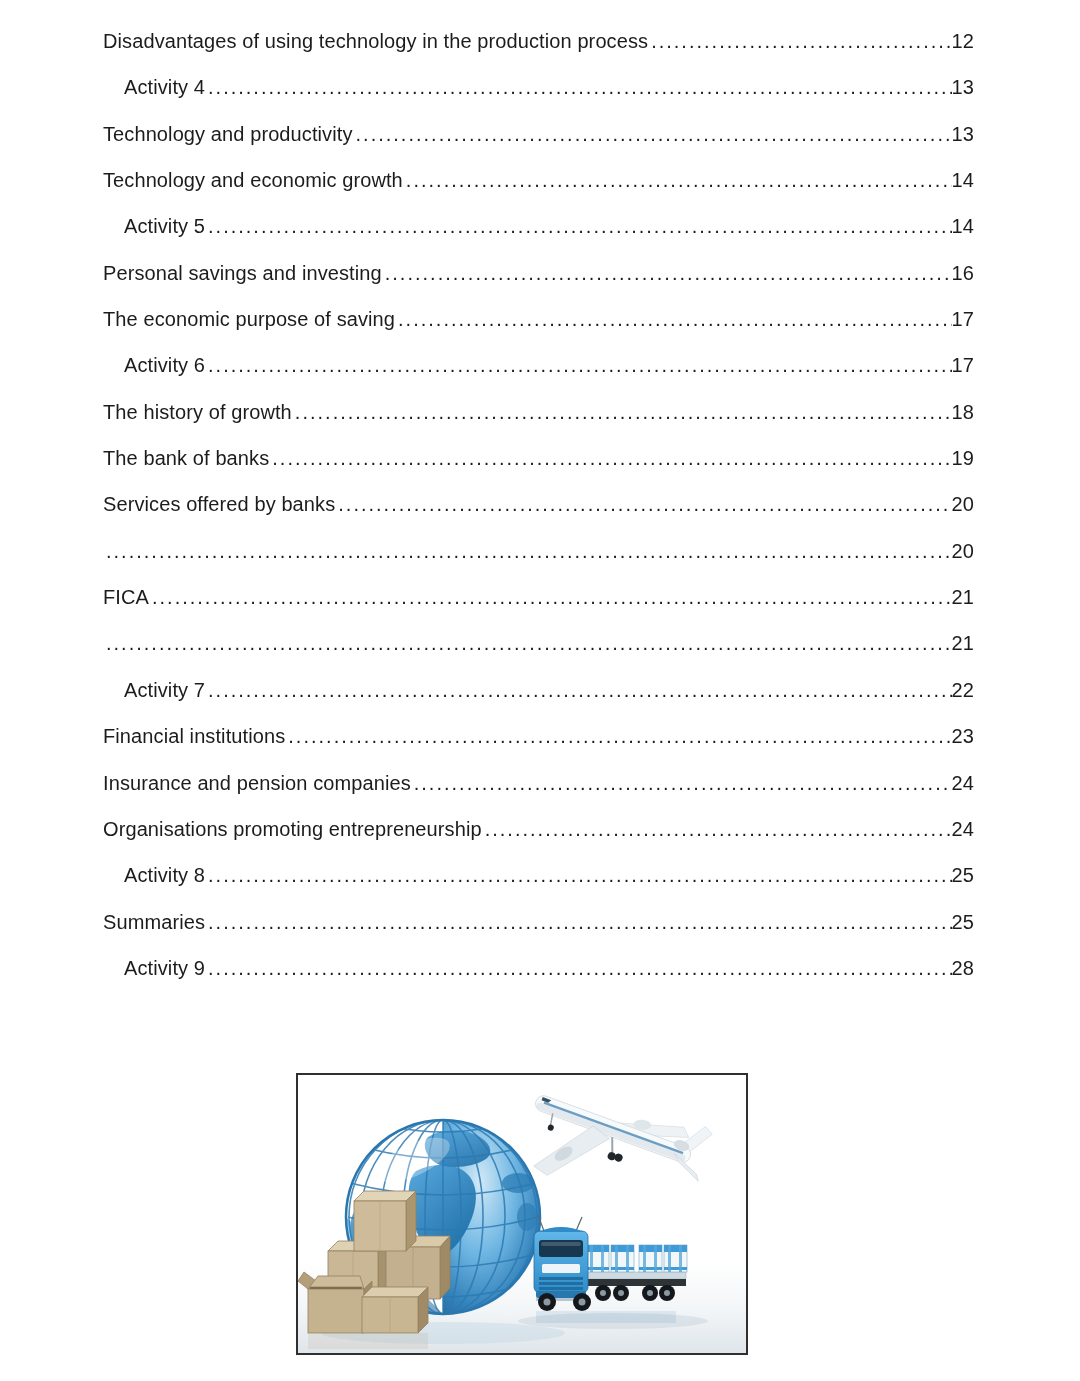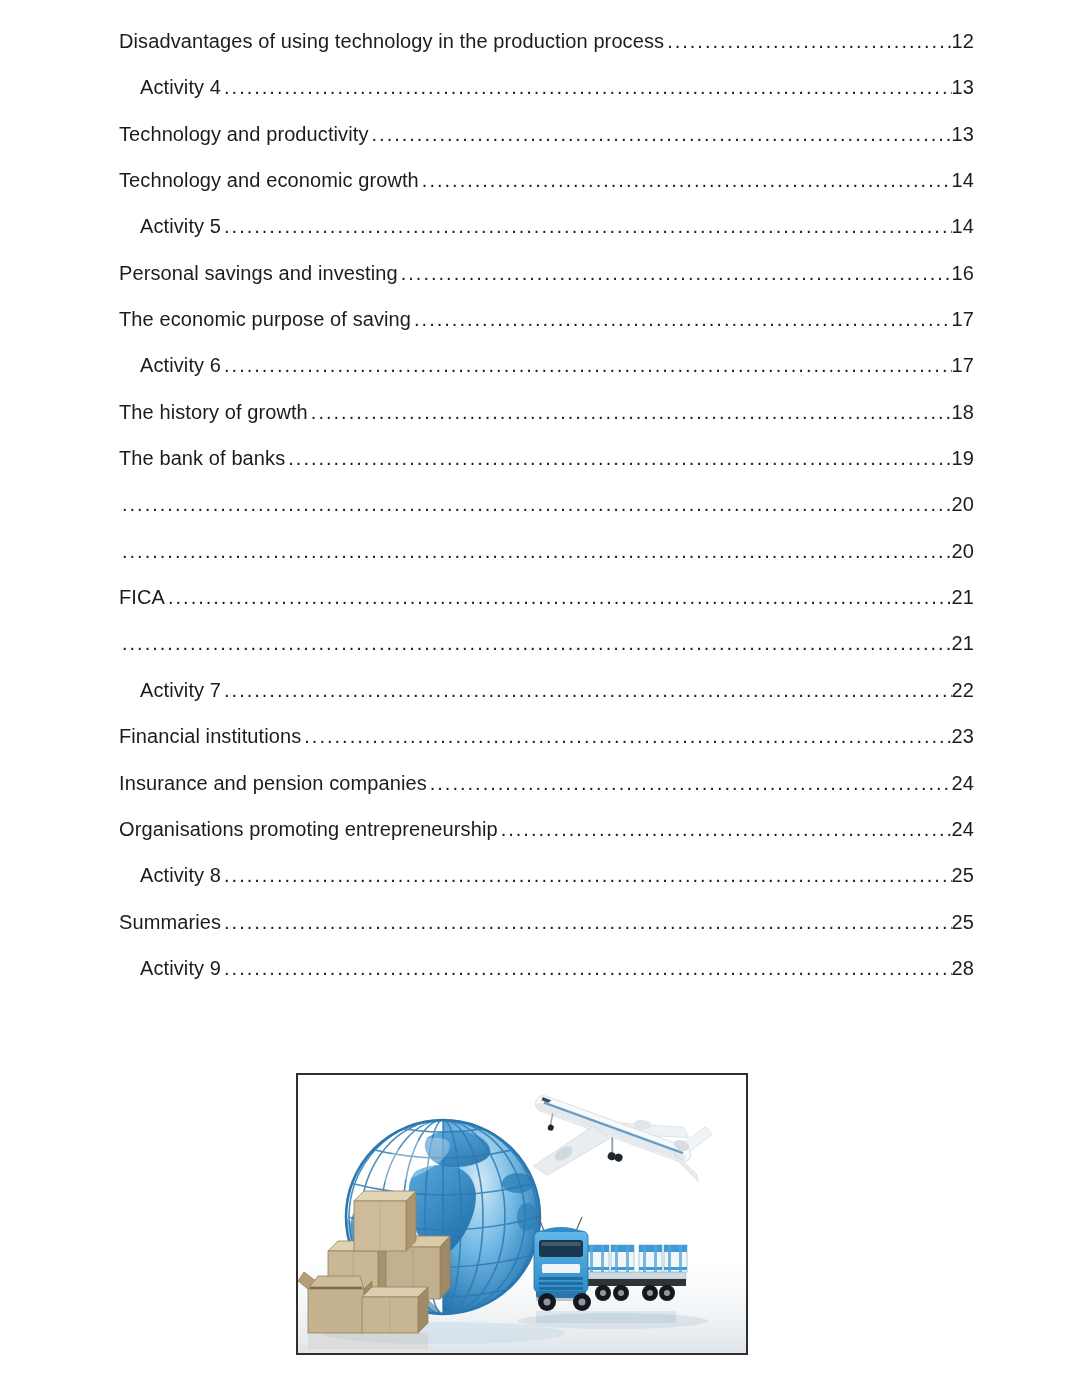--- a/index.html
+++ b/index.html
@@ -3,21 +3,21 @@
 <meta charset="utf-8">
 <style>
   html, body { margin: 0; padding: 0; }
   body {
     width: 1080px; height: 1381px;
     background: #ffffff;
     font-family: "Liberation Sans", sans-serif;
     color: #1c1c1c;
     overflow: hidden;
   }
-  .toc { padding: 18px 106px 0 103px; margin-left: 16px; }
+  .toc { padding: 18px 106px 0 103px; }
   .toc-row {
     display: flex;
     align-items: baseline;
     height: 46.35px;
     line-height: 46.35px;
     font-size: 20px;
     letter-spacing: 0.1px;
   }
   .toc-row.indent { padding-left: 21px; }
   .toc-label { white-space: nowrap; }
@@ -101,20 +101,21 @@
       <span class="toc-page">18</span>
     </div>
 
     <div class="toc-row">
       <span class="toc-label">The bank of banks</span>
       <span class="toc-dots"></span>
       <span class="toc-page">19</span>
     </div>
 
     <div class="toc-row">
+      <span class="toc-label">Services offered by banks</span>
       <span class="toc-dots"></span>
       <span class="toc-page">20</span>
     </div>
 
     <div class="toc-row">
       <span class="toc-dots"></span>
       <span class="toc-page">20</span>
     </div>
 
     <div class="toc-row">

